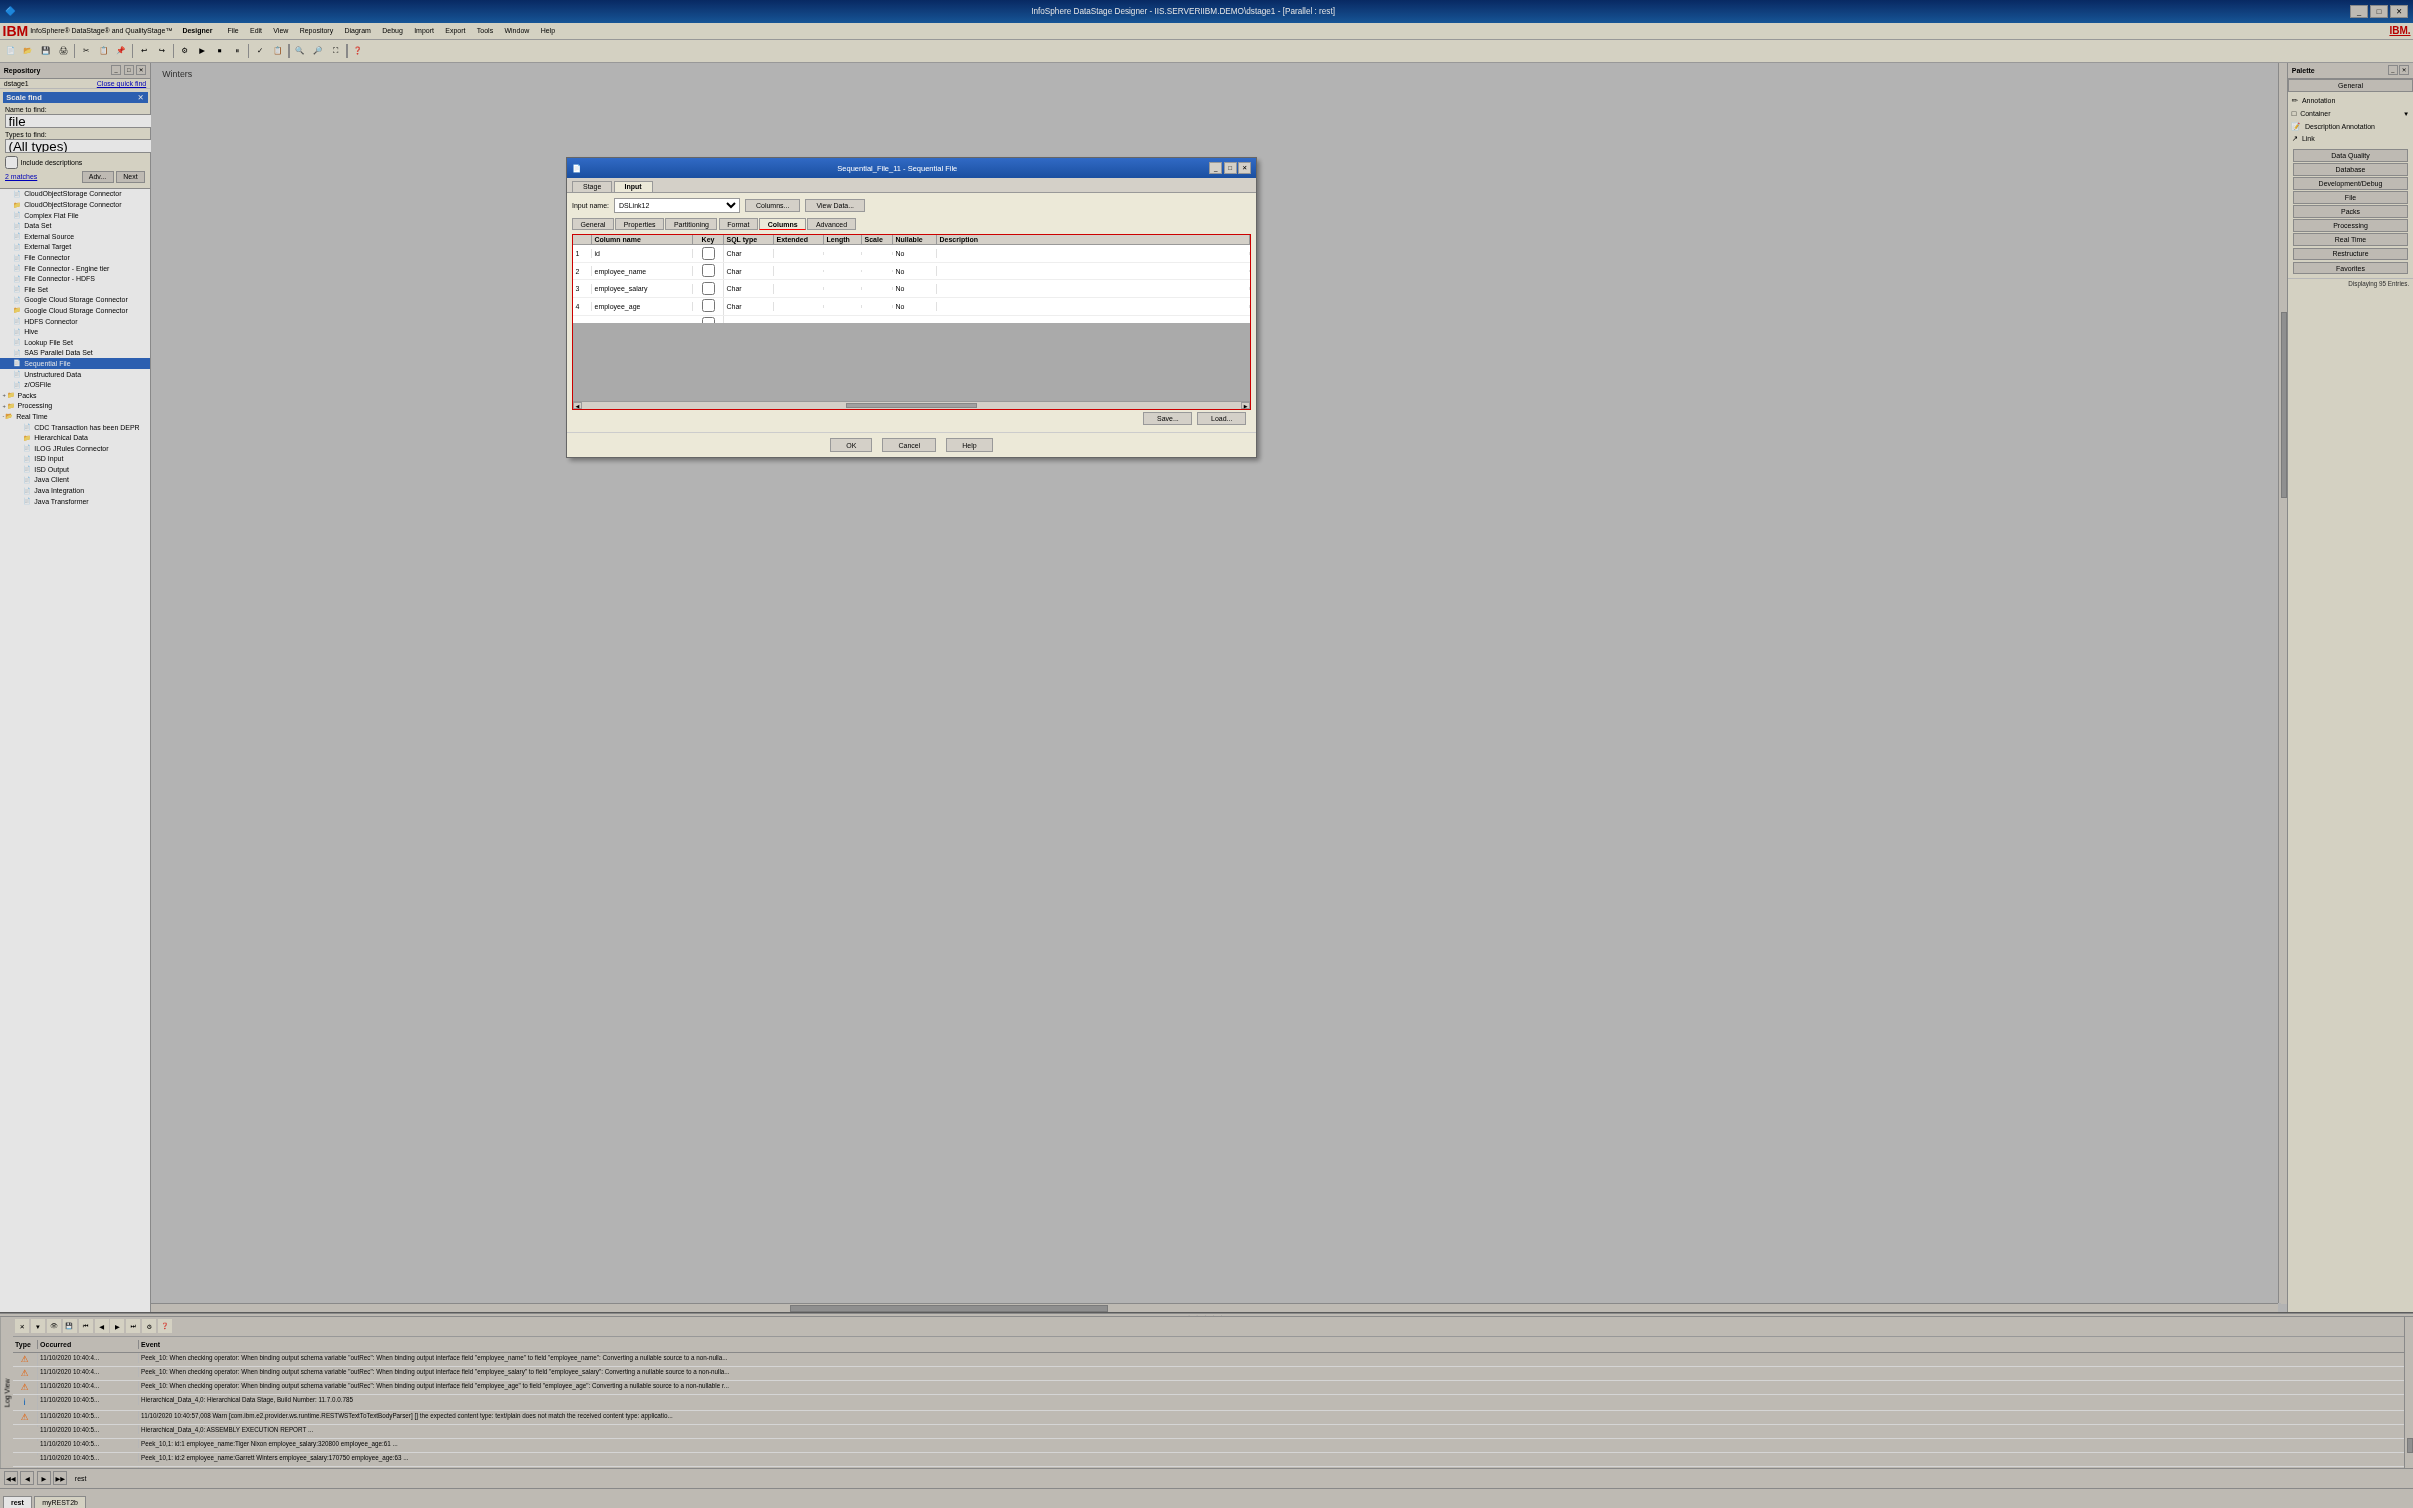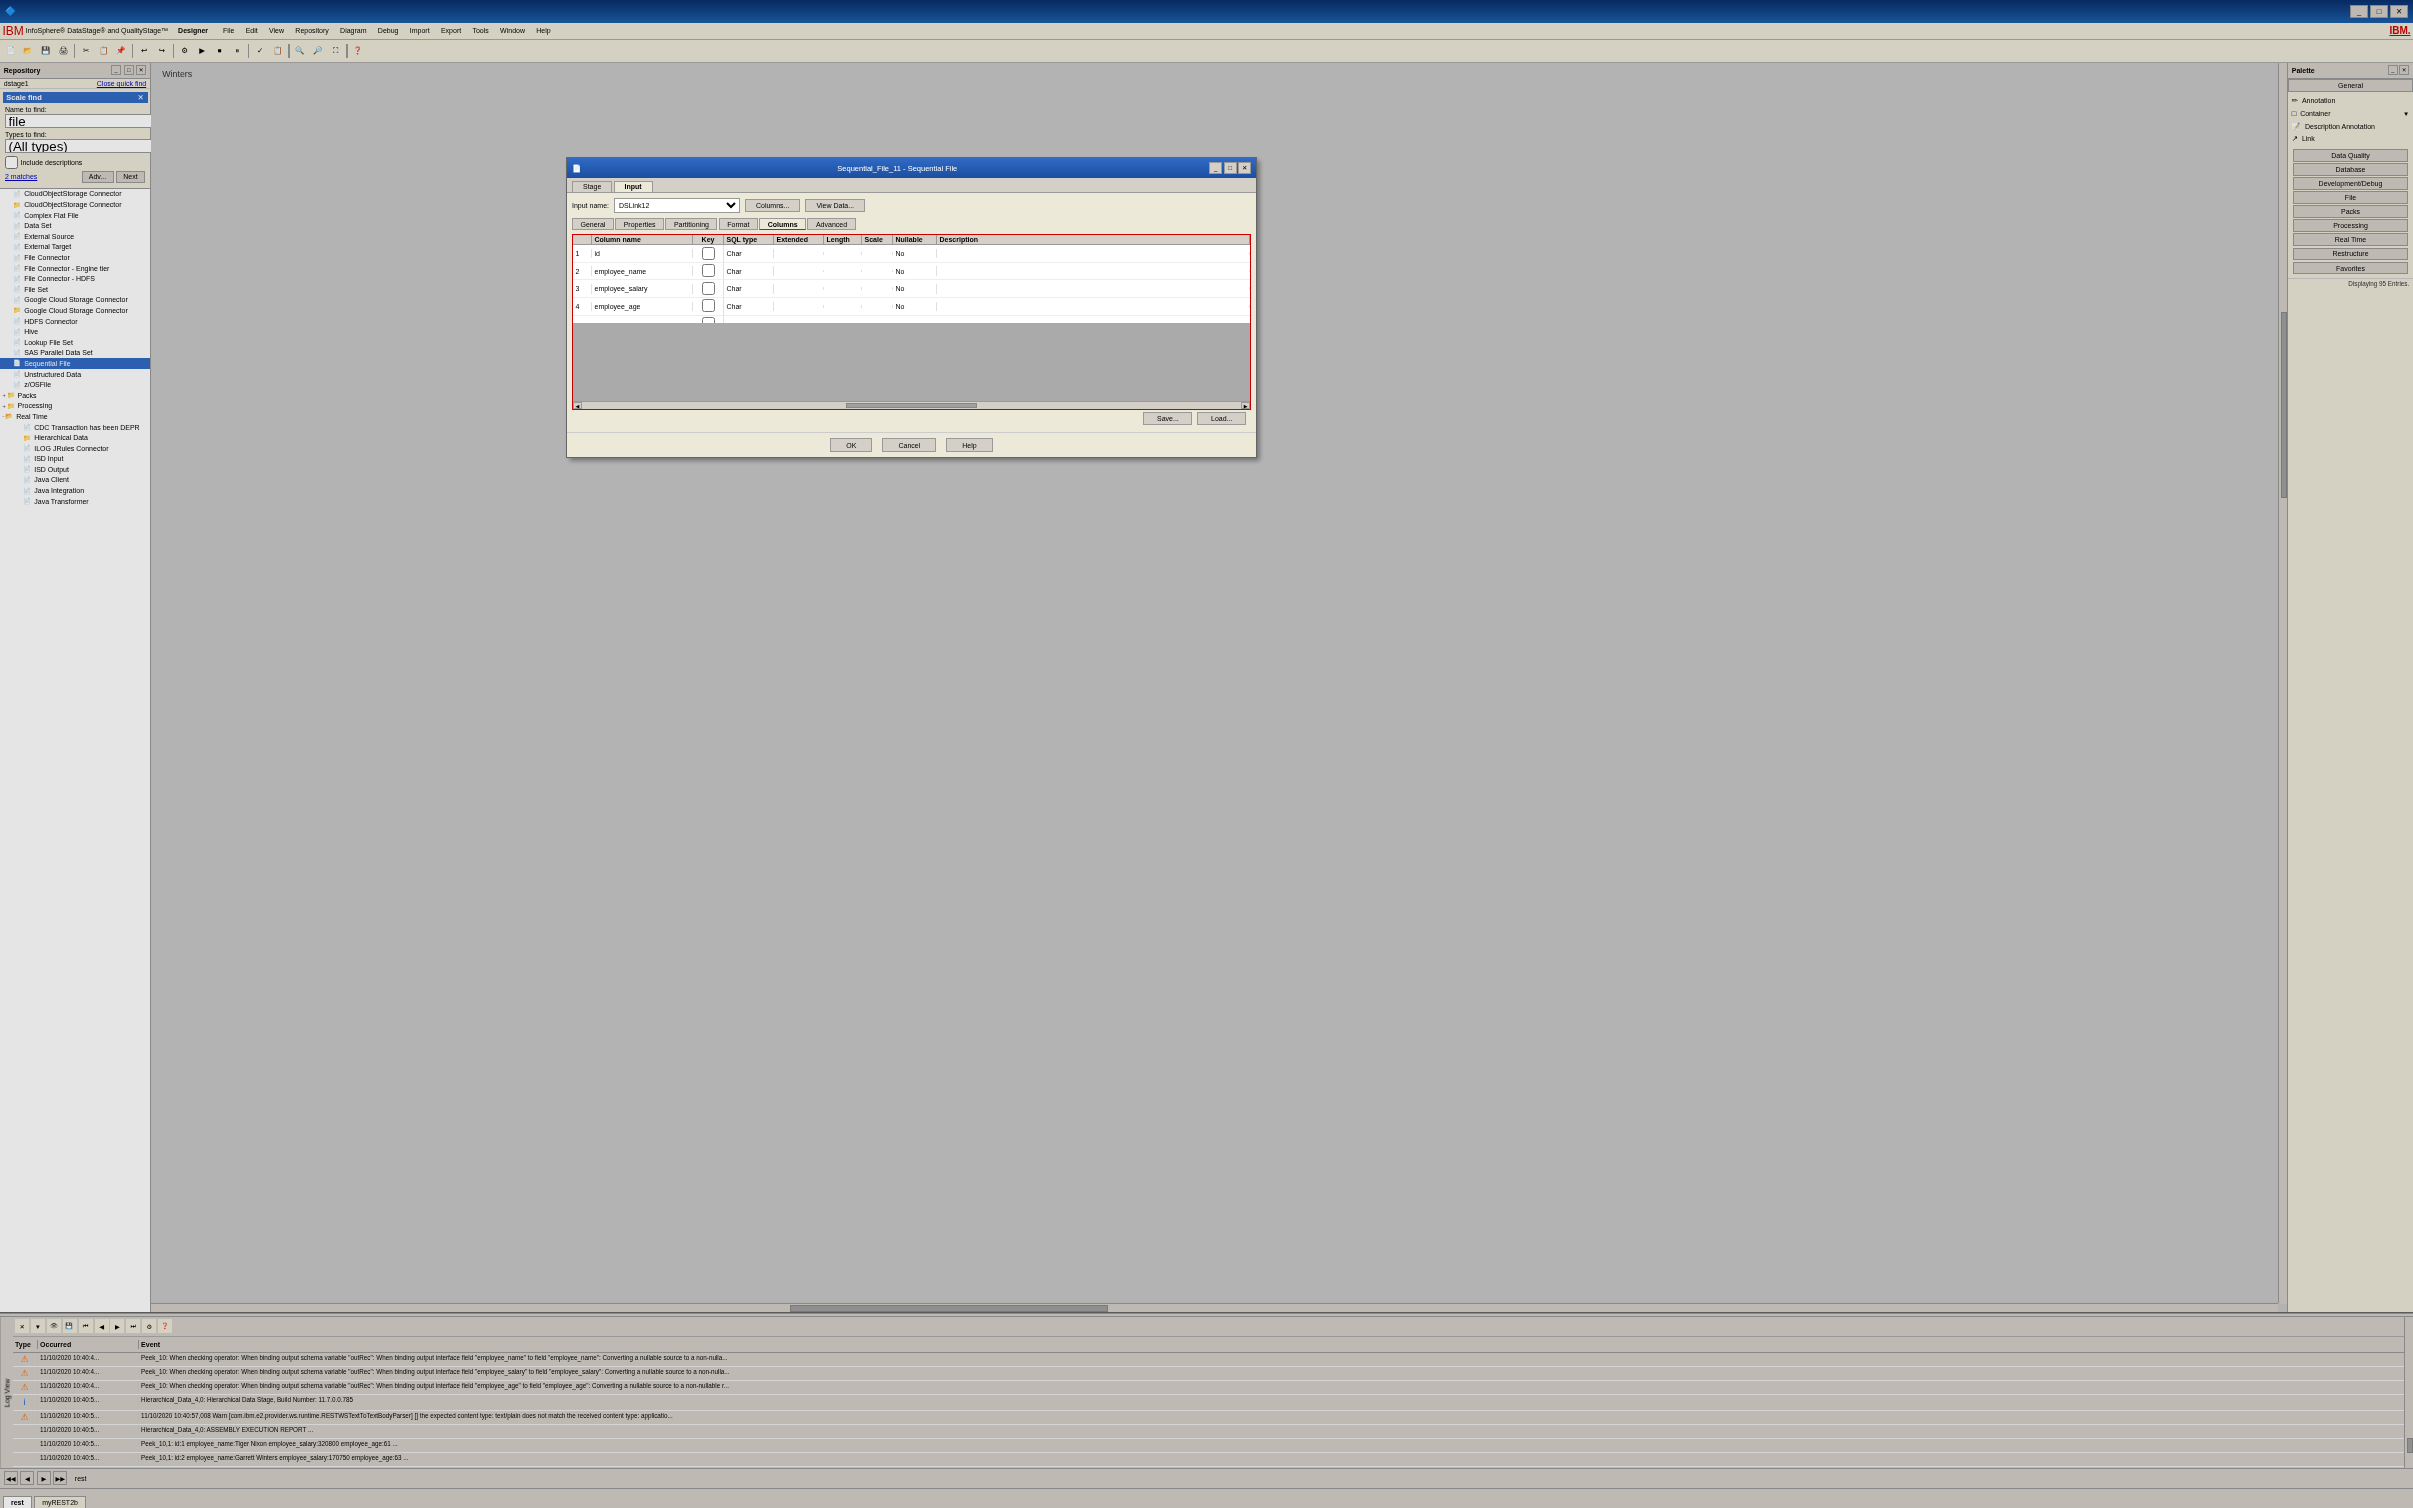--- a/index.html
+++ b/index.html
@@ -7,21 +7,21 @@
     
     
     #title-bar { background: linear-gradient(to bottom, #0a2e6e, #1a5fa8); color: white; height: 22.6px; display: flex; align-items: center; justify-content: space-between; padding: 0 5px; font-size: 8.2px; }
     #title-bar .title-text { flex: 1; text-align: center; font-size: 8.2px; }
     #title-bar .title-left { display: flex; align-items: center; gap: 5px; }
     #title-bar .title-controls { display: flex; gap: 2.5px; }
     #title-bar .title-controls button { background: none; border: none; color: white; cursor: pointer; font-size: 8.8px; width: 17.6px; height: 15px; }
     
     
     #menu-bar { background: #ece9d8; border-bottom: 0.6px solid #aaa; height: 17.6px; display: flex; align-items: center; padding: 0 2.5px; font-size: 7px; }
-    #menu-bar .ibm-logo { color: #cc0000; font-weight: normal; font-size: 12px; margin-right: 2px; }
+    #menu-bar .ibm-logo { color: #cc0000; font-weight: bold; font-size: 14px; margin-right: 2px; }
     #menu-bar .app-name { color: #000; margin-right: 10px; font-size: 7px; }
     #menu-bar .menu-items { display: flex; gap: 1.3px; }
     #menu-bar .menu-item { padding: 1.3px 5px; cursor: pointer; }
     #menu-bar .right-logo { margin-left: auto; color: #cc0000; font-weight: bold; font-size: 10px; text-decoration: underline; }
     
     
     #toolbar { background: #ece9d8; border-bottom: 0.6px solid #aaa; height: 22.6px; display: flex; align-items: center; padding: 1.3px 2.5px; gap: 1.3px; }
     .toolbar-btn { width: 16.3px; height: 16.3px; background: #ece9d8; border: 0.6px solid transparent; cursor: pointer; display: flex; align-items: center; justify-content: center; font-size: 7.5px; }
     .toolbar-sep { width: 1.3px; height: 14px; background: #999; margin: 0 1.3px; }
     
@@ -174,20 +174,21 @@
     .stack-page-3 { top: -5px; left: 0; background: linear-gradient(135deg, #b0b0ff 0%, #7070aa 100%); border: 0.6px solid #666; }
     .seq-file-label { position: absolute; top: 50px; left: -6.3px; font-size: 6.3px; text-align: center; white-space: nowrap; }
   </style>
 </head>
 <body style="transform: scale(1); transform-origin: left top; width: 2413px; height: 1508px;">
 
 <div id="title-bar">
   <div class="title-left">
     <span style="font-size:8.8px;">🔷</span>
   </div>
+  <div class="title-text">InfoSphere DataStage Designer - IIS.SERVERIIBM.DEMO\dstage1 - [Parallel : rest]</div>
   <div class="title-controls">
     <button style="background:#d4d0c8;border:0.6px solid #999;color:#000;width:17.6px;height:12.6px;cursor:pointer;font-size:7.5px;">_</button>
     <button style="background:#d4d0c8;border:0.6px solid #999;color:#000;width:17.6px;height:12.6px;cursor:pointer;font-size:7.5px;">□</button>
     <button style="background:#d4d0c8;border:0.6px solid #999;color:#000;width:17.6px;height:12.6px;cursor:pointer;font-size:7.5px;">✕</button>
   </div>
 </div>
 
 <div id="menu-bar">
   <span class="ibm-logo">IBM</span>
   <span class="app-name">InfoSphere® DataStage® and QualityStage™</span>

